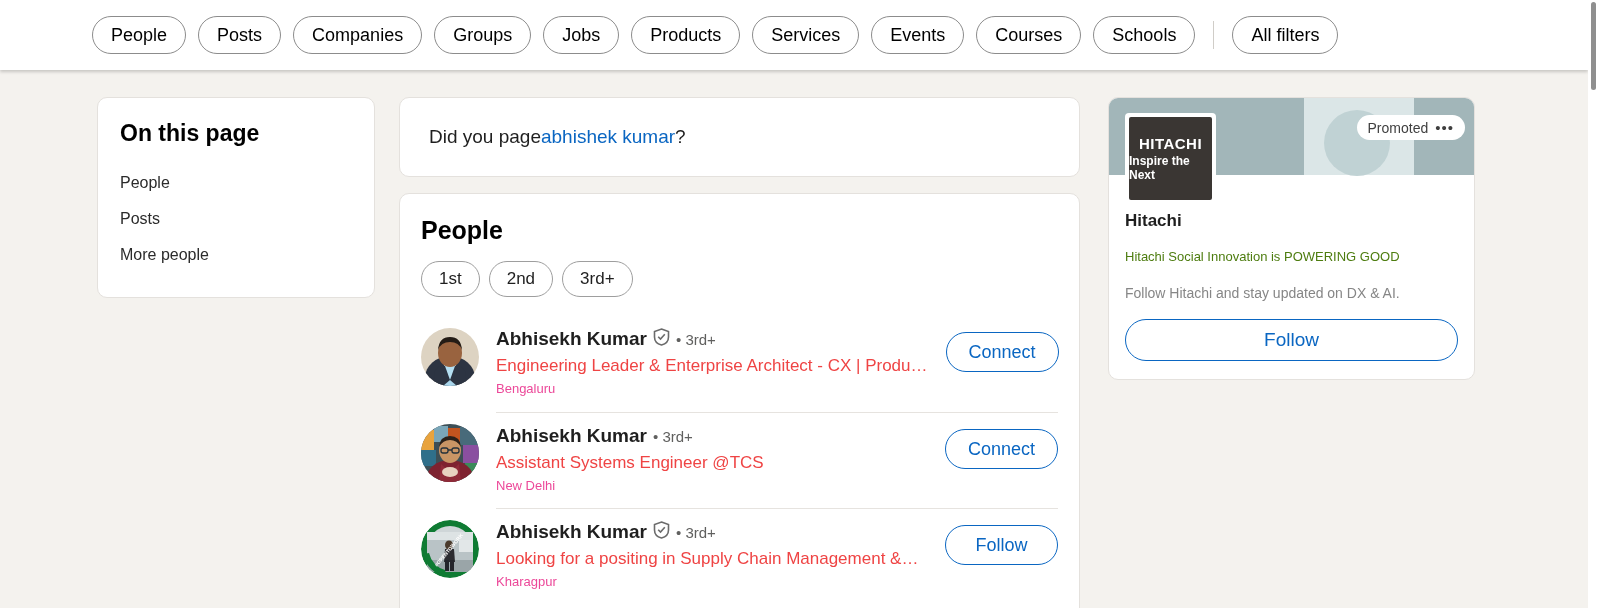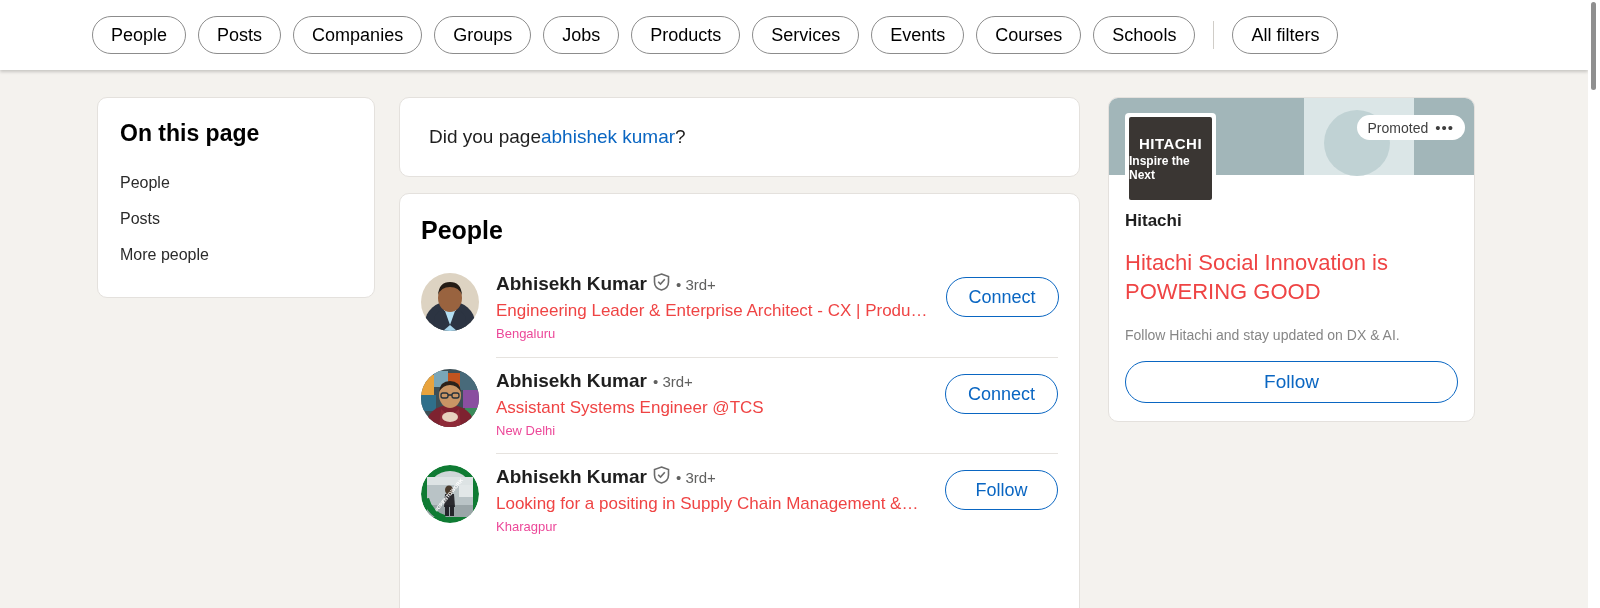--- a/index.html
+++ b/index.html
@@ -274,22 +274,22 @@
     margin-top: 2px;
   }
   .ad-body { padding: 36px 16px 18px 16px; }
   .ad-company {
     font-size: 17px; font-weight: bold;
     color: #1f1f1f;
     margin-bottom: 17px;
     cursor: pointer;
   }
   .ad-tagline {
-    font-size: 22px;
-    color: #ef4444;
+    font-size: 13px;
+    color: #4d7c0f;
     line-height: 1.33;
     margin-bottom: 20px;
   }
   .ad-sub {
     font-size: 14px;
     color: #868686;
     margin-bottom: 18px;
   }
   .follow-btn {
     width: 100%;
@@ -362,20 +362,31 @@
 
     <div class="card didyoumean">
       <span>Did you page </span>
         <span class="dym-link">abhishek kumar</span>
         <span>?</span>
     </div>
 
     <div class="card results-card">
       <div class="results-title">People</div>
 
+      <div class="degree-row">
+        <div class="degree-pill">
+            <span>1st</span>
+          </div>
+        <div class="degree-pill">
+            <span>2nd</span>
+          </div>
+        <div class="degree-pill">
+            <span>3rd+</span>
+          </div>
+      </div>
 
       <div class="result-row">
         <div class="avatar-wrap">
           <div class="avatar">
             <svg width="58" height="58" viewBox="0 0 58 58">
               <rect width="58" height="58" fill="#ddd3c2"></rect>
               <ellipse cx="29" cy="50" rx="25" ry="22" fill="#2c3442"></ellipse>
               <rect x="23" y="37" width="12" height="14" fill="#b4dff2"></rect>
               <path d="M22 40 L29 52 L36 40 L36 58 L22 58 Z" fill="#a9d6ec"></path>
               <path d="M14 43 Q20 36 24 38 L29 52 L22 58 L12 58 Z" fill="#2c3442"></path>

